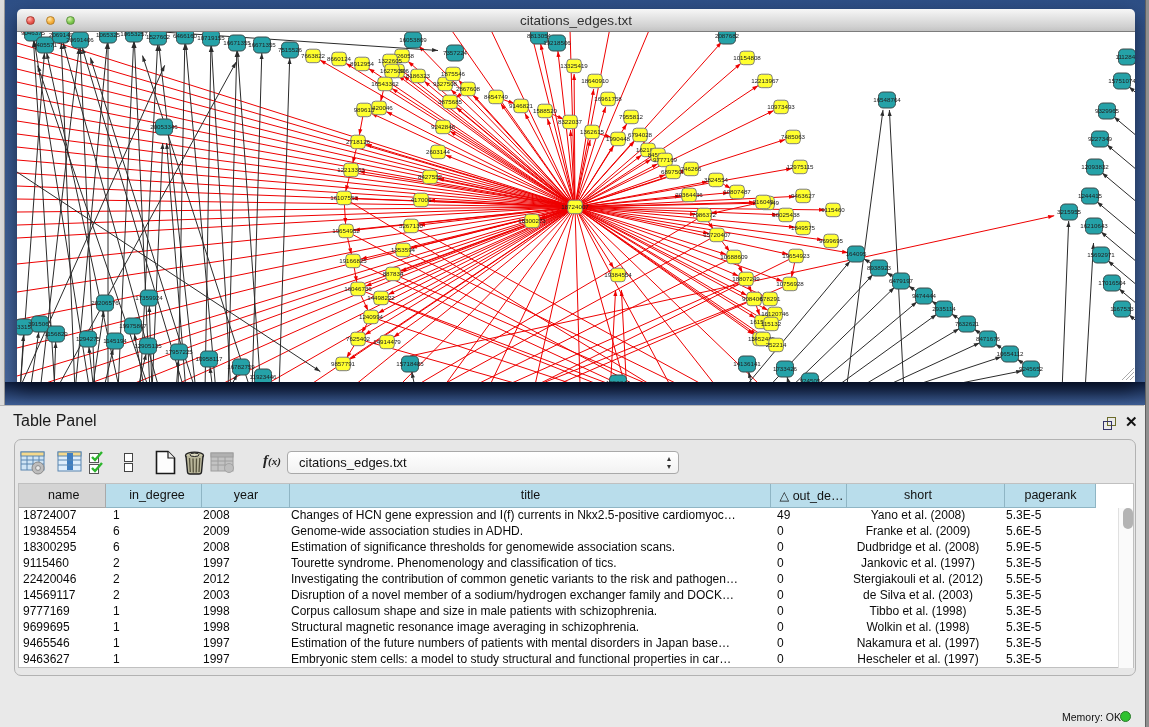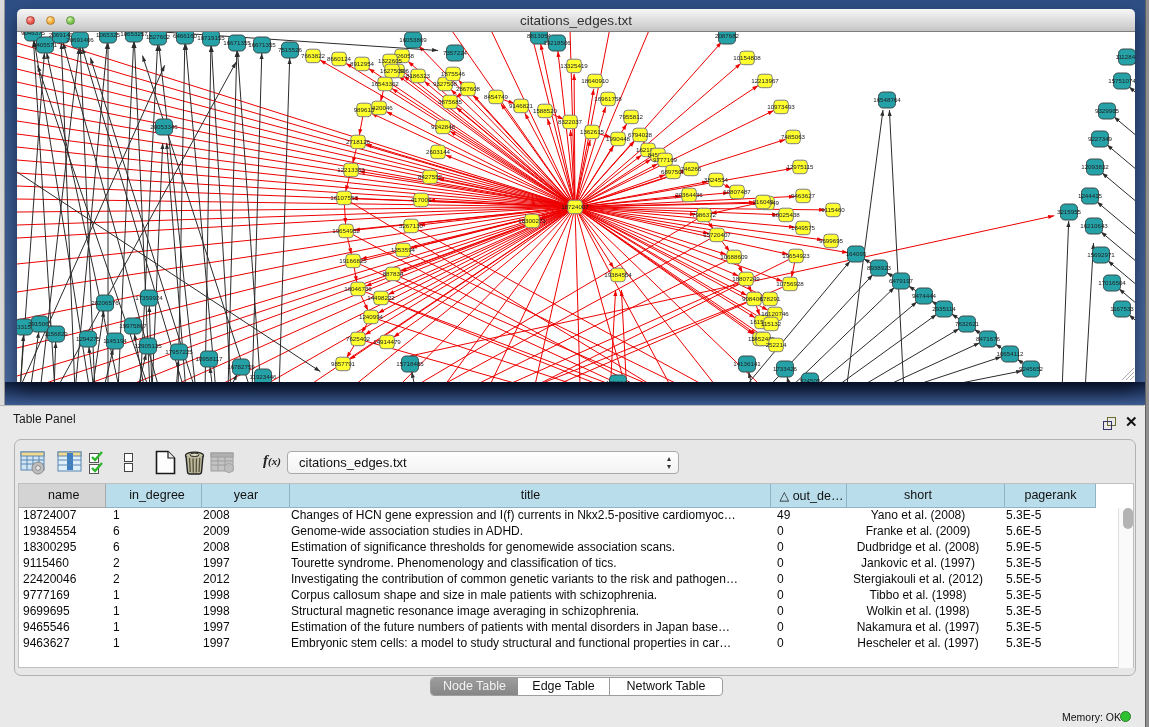--- a/index.html
+++ b/index.html
@@ -13,21 +13,21 @@
 #titlebar { height:23px; background:linear-gradient(#f7f7f7,#d0d0d0 80%,#c3c3c3); border-bottom:1px solid #7d7d7d; border-radius:5px 5px 0 0; position:relative; text-align:center; }
 #titlebar span { font-size:13.5px; color:#303030; line-height:23px; }
 .tl { position:absolute; width:9px; height:9px; border-radius:50%; }
 #tlr { left:9px; background:radial-gradient(circle at 35% 30%,#ffb9b2,#ea5850 55%,#d33a32); border:1px solid #ad3a32;}
 #tly { left:29px; background:radial-gradient(circle at 35% 30%,#ffe9b0,#f6b03a 55%,#e89b27); border:1px solid #b7802a;}
 #tlg { left:49px; background:radial-gradient(circle at 35% 30%,#d8f3b2,#7ec84e 55%,#5fae38); border:1px solid #5d9440;}
 #canvas { height:350px; background:#fff; overflow:hidden; }
 .tl { top:6.5px; }
 
 #tp { position:absolute; left:0; top:405px; width:1144px; height:322px; background:#e9e9e9; border-top:1px solid #b5b5b5; }
-#tptitle { position:absolute; left:13px; top:6px; font-size:12px; color:#1a1a1a; }
+#tptitle { position:absolute; left:13px; top:6px; font-size:16px; color:#1a1a1a; }
 #tpfloat { position:absolute; left:1103px; top:11px; width:13px; height:13px; }
 #tpclose { position:absolute; left:1125px; top:7px; font-size:15px; color:#111; font-weight:bold; }
 #panel { position:absolute; left:14px; top:33px; width:1122px; height:237px; background:#e7e7e7; border:1px solid #b2b2b2; border-radius:7px; }
 
 #toolbar { position:absolute; left:6px; top:5px; height:36px; width:1100px; }
 .ticon { position:absolute; top:5px; }
 #combo { position:absolute; left:266px; top:6px; width:392px; height:23px; background:linear-gradient(#ffffff,#f2f2f2); border:1px solid #a9a9a9; border-radius:4px; font-size:13px; color:#111; line-height:21px; padding-left:11px; }
 #combo .arr { position:absolute; right:7px; top:3px; font-size:8px; color:#333; line-height:8px; }
 
 #tblwrap { position:absolute; left:3px; top:43px; width:1116px; height:185px; background:#fff; border:1px solid #c0c0c0; }
@@ -900,20 +900,29 @@
               <tr>
                 <td class="c0">22420046</td>
                 <td class="c1">2</td>
                 <td class="c2">2012</td>
                 <td class="c3">Investigating the contribution of common genetic variants to the risk and pathogen…</td>
                 <td class="c4">0</td>
                 <td class="c5">Stergiakouli et al. (2012)</td>
                 <td class="c6">5.5E-5</td>
               </tr>
               <tr>
+                <td class="c0">14569117</td>
+                <td class="c1">2</td>
+                <td class="c2">2003</td>
+                <td class="c3">Disruption of a novel member of a sodium/hydrogen exchanger family and DOCK…</td>
+                <td class="c4">0</td>
+                <td class="c5">de Silva et al. (2003)</td>
+                <td class="c6">5.3E-5</td>
+              </tr>
+              <tr>
                 <td class="c0">9777169</td>
                 <td class="c1">1</td>
                 <td class="c2">1998</td>
                 <td class="c3">Corpus callosum shape and size in male patients with schizophrenia.</td>
                 <td class="c4">0</td>
                 <td class="c5">Tibbo et al. (1998)</td>
                 <td class="c6">5.3E-5</td>
               </tr>
               <tr>
                 <td class="c0">9699695</td>
@@ -942,21 +951,16 @@
                 <td class="c5">Hescheler et al. (1997)</td>
                 <td class="c6">5.3E-5</td>
               </tr>
       </tbody>
           </table>
       <div id="vscroll">
             <div id="vthumb"></div>
           </div>
     </div>
   </div>
-  <div id="tabs">
-        <div class="tab sel" style="width:87px">Node Table</div>
-        <div class="tab" style="width:92px">Edge Table</div>
-        <div class="tab" style="width:112px">Network Table</div>
-      </div>
   <div id="memory">Memory: OK</div>
       <div id="memdot"></div>
 </div>
 <div id="rightstrip"></div>
 </div>
 </body></html>

